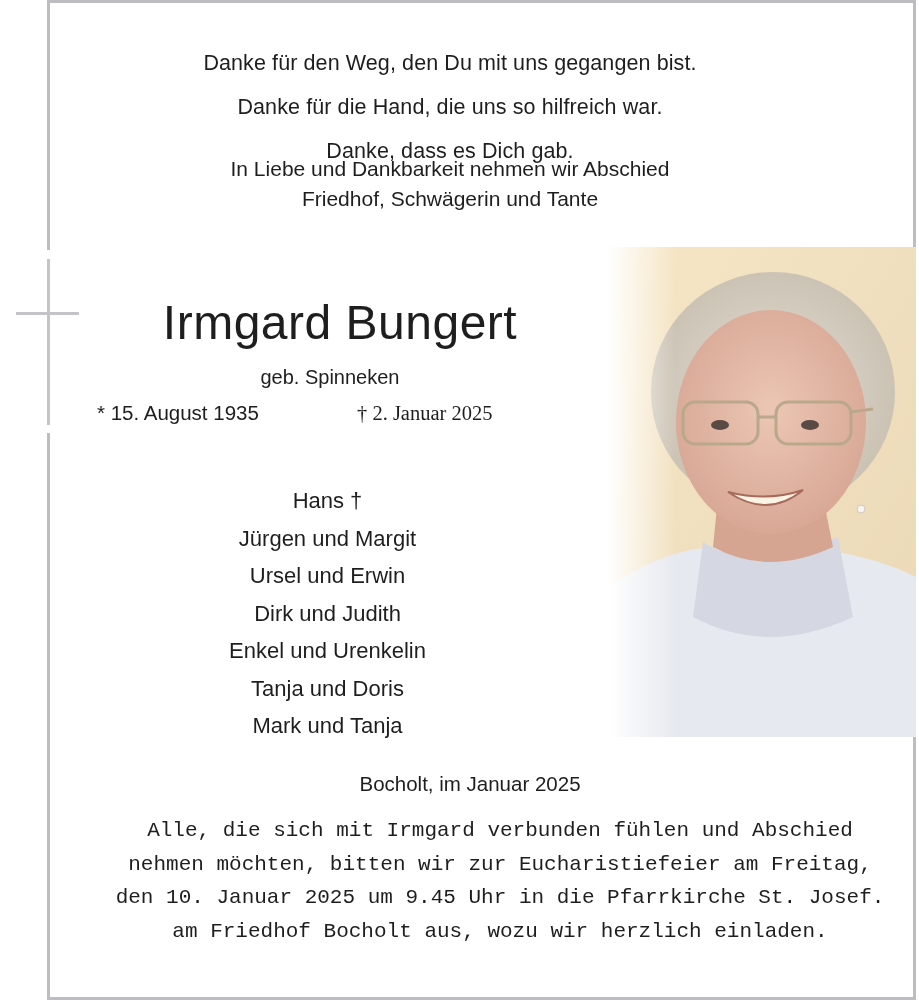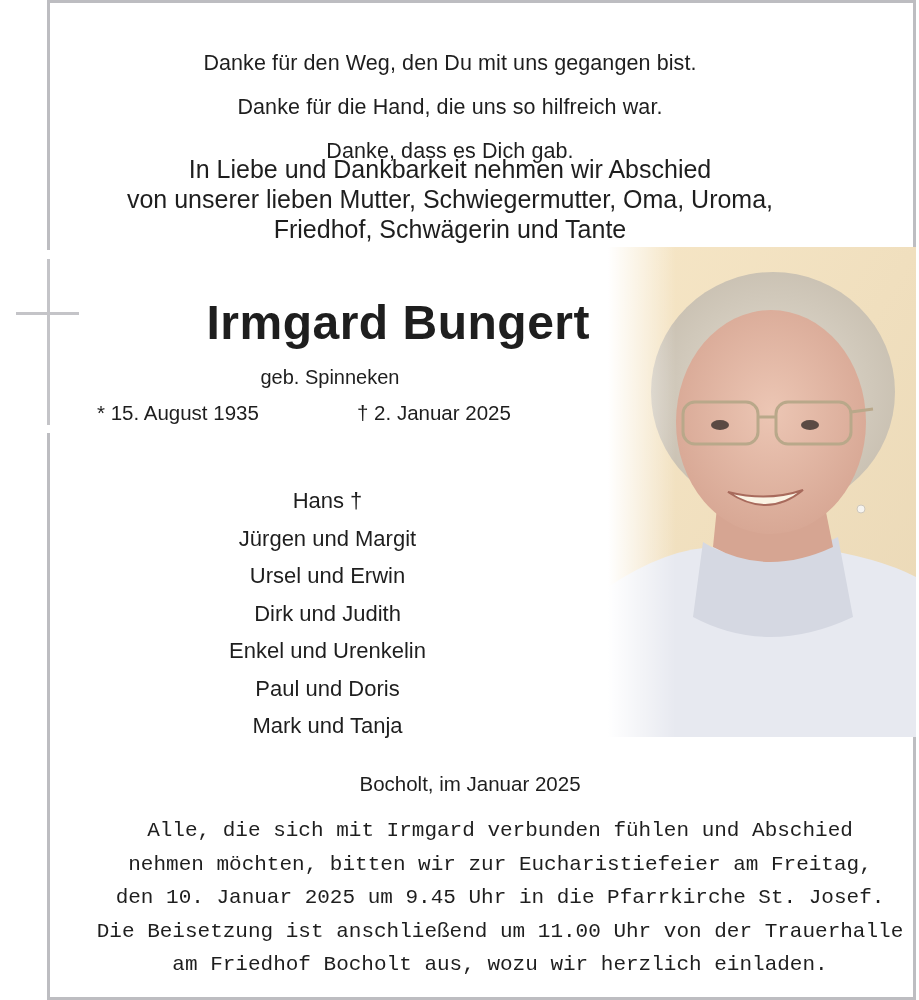--- a/index.html
+++ b/index.html
@@ -12,28 +12,28 @@
   
   .lb { position: absolute; left: 47px; width: 3px; background: #bdbdc1; }
   .lb-top { top: 0; height: 250px; }
   .lb-cross { top: 259px; height: 166px; background: #c4c4c8; }
   .lb-bottom { top: 433px; height: 567px; }
   .cross-bar { position: absolute; left: 16px; top: 312px; width: 63px; height: 3px; background: #c4c4c8; }
 
   .center { position: absolute; text-align: center; }
   .verse { left: 60px; width: 780px; top: 34px; font-size: 21.5px; line-height: 30px; letter-spacing: 0.1px; }
   .verse p { margin: 14px; }
-  .intro { left: 60px; width: 780px; top: 154px; font-size: 25px; line-height: 30px; }
+  .intro { left: 60px; width: 780px; top: 154px; font-size: 21px; line-height: 30px; }
   .intro p { margin: 0; }
 
-  .name { left: 90px; width: 500px; top: 292px; font-size: 48px; line-height: 62px; font-weight: bold; letter-spacing: 0.5px; text-align: right; }
+  .name { left: 90px; width: 500px; top: 292px; font-size: 48px; line-height: 62px; font-weight: normal; letter-spacing: 0.5px; }
   .maiden { left: 90px; width: 500px; top: 363px; font-size: 20px; line-height: 28px; padding-right: 20px; box-sizing: border-box; }
   .dates { position: absolute; left: 97px; top: 398px; width: 460px; font-size: 20.5px; line-height: 30px; }
   .dates .born { position: absolute; left: 0; text-align: center; }
-  .dates .died { position: absolute; left: 260px; }
+  .dates .died { position: absolute; left: 260px; font-family: Liberation Serif, serif; }
 
   .family { left: 130px; width: 395px; top: 482px; font-size: 22px; line-height: 37.5px; }
   .family p { margin: 0; }
 
   .place { left: 280px; width: 380px; top: 770px; font-size: 20.5px; line-height: 28px; }
   .notice { left: 90px; width: 820px; top: 812px; font-size: 21px; line-height: 29.6px; }
   .notice p { margin: 4px; font-family: Liberation Mono, monospace; }
 
   .photo { position: absolute; left: 608px; top: 247px; width: 308px; height: 490px; overflow: hidden; }
   .photo svg { display: block; }
@@ -48,38 +48,37 @@
 <div class="lb lb-bottom"></div>
 
 <div class="center verse">
   <p>Danke für den Weg, den Du mit uns gegangen bist.</p>
   <p>Danke für die Hand, die uns so hilfreich war.</p>
   <p>Danke, dass es Dich gab.</p>
 </div>
 
 <div class="center intro">
   <p>In Liebe und Dankbarkeit nehmen wir Abschied</p>
-  <p>von unserer lieben Mutter, Schwiegermutter, Oma, Uroma,</p>
   <p>Friedhof, Schwägerin und Tante</p>
 </div>
 
 <div class="center name">Irmgard Bungert</div>
 <div class="center maiden">geb. Spinneken</div>
 <div class="dates">
   <span class="born">* 15. August 1935</span>
   <span class="died">† 2. Januar 2025</span>
 </div>
 
 <div class="center family">
   <p>Hans †</p>
   <p>Jürgen und Margit</p>
   <p>Ursel und Erwin</p>
   <p>Dirk und Judith</p>
   <p>Enkel und Urenkelin</p>
-  <p>Paul und Doris</p>
+  <p>Tanja und Doris</p>
   <p>Mark und Tanja</p>
 </div>
 
 <div class="photo">
   <svg width="308" height="490" viewBox="0 0 308 490" xmlns="http://www.w3.org/2000/svg">
     <defs>
       <linearGradient id="fadeL" x1="0" x2="1" y1="0" y2="0">
         <stop offset="0" stop-color="#ffffff" stop-opacity="1"></stop>
         <stop offset="0.22" stop-color="#ffffff" stop-opacity="0"></stop>
       </linearGradient>
@@ -122,15 +121,14 @@
     <rect width="308" height="490" fill="url(#fadeL)"></rect>
   </svg>
 </div>
 
 <div class="center place">Bocholt, im Januar 2025</div>
 
 <div class="center notice">
   <p>Alle, die sich mit Irmgard verbunden fühlen und Abschied</p>
   <p>nehmen möchten, bitten wir zur Eucharistiefeier am Freitag,</p>
   <p>den 10. Januar 2025 um 9.45 Uhr in die Pfarrkirche St. Josef.</p>
-  <p>Die Beisetzung ist anschließend um 11.00 Uhr von der Trauerhalle</p>
   <p>am Friedhof Bocholt aus, wozu wir herzlich einladen.</p>
 </div>
 
 </body></html>

